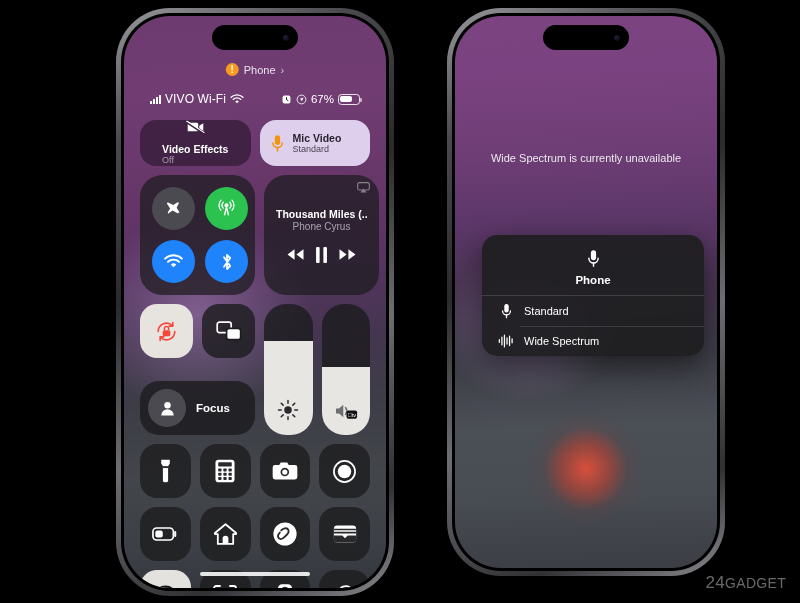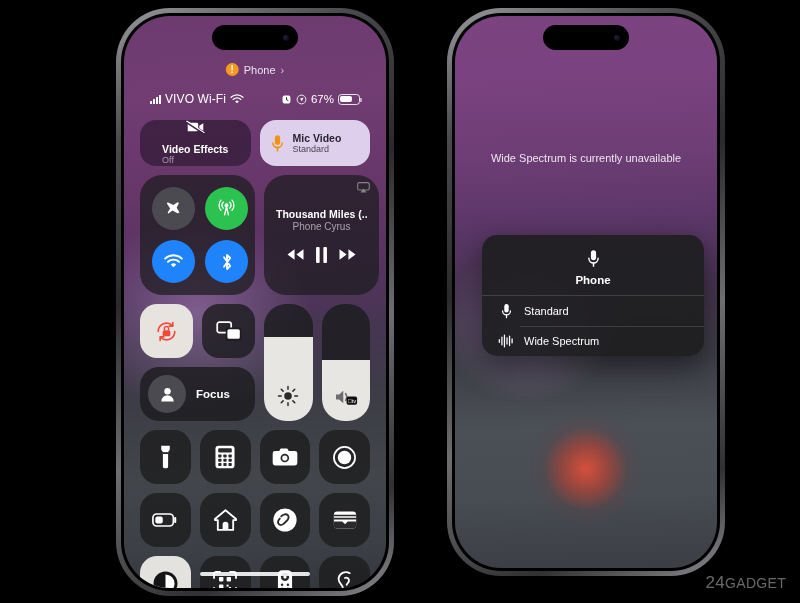--- a/index.html
+++ b/index.html
@@ -137,21 +137,21 @@
     display: flex; flex-direction: column; justify-content: center; }
   .np-title { font-size: 10.5px; font-weight: 700; color: #fff; text-align:center;
     white-space: nowrap; overflow: hidden; }
   .np-artist { font-size: 10px; color: rgba(235,235,245,.62); text-align:center; margin-top:1px; }
   .np-ctrls { display:flex; justify-content: space-around; align-items:center;
     margin-top: 14px; padding: 0 6px; }
   .np-airplay { position:absolute; top:7px; right:9px; opacity:.55; }
 
   
   .row-mid { display:flex; gap: 9px; }
-  .left-col { width: 50%; display:flex; flex-direction: column; gap: 9px; }
+  .left-col { width: 50%; display:flex; flex-direction: column; gap: 23px; }
   .sq-row { display:flex; gap: 9px; }
   .sq { width: 54px; height: 54px; border-radius: 17px;
     background: rgba(28,28,30,.8); display:flex; align-items:center; justify-content:center; }
   .sq.active { background: #e7e4e0; }
   .focus-tile { height: 54px; border-radius: 19px; background: rgba(28,28,30,.8);
     display:flex; align-items:center; gap: 10px; padding: 0 8px; }
   .focus-ic { width: 38px; height: 38px; border-radius:50%; background:#4b4a50;
     display:flex; align-items:center; justify-content:center; }
   .focus-lbl { font-size: 11.5px; color:#fff; font-weight: 600; }
 

